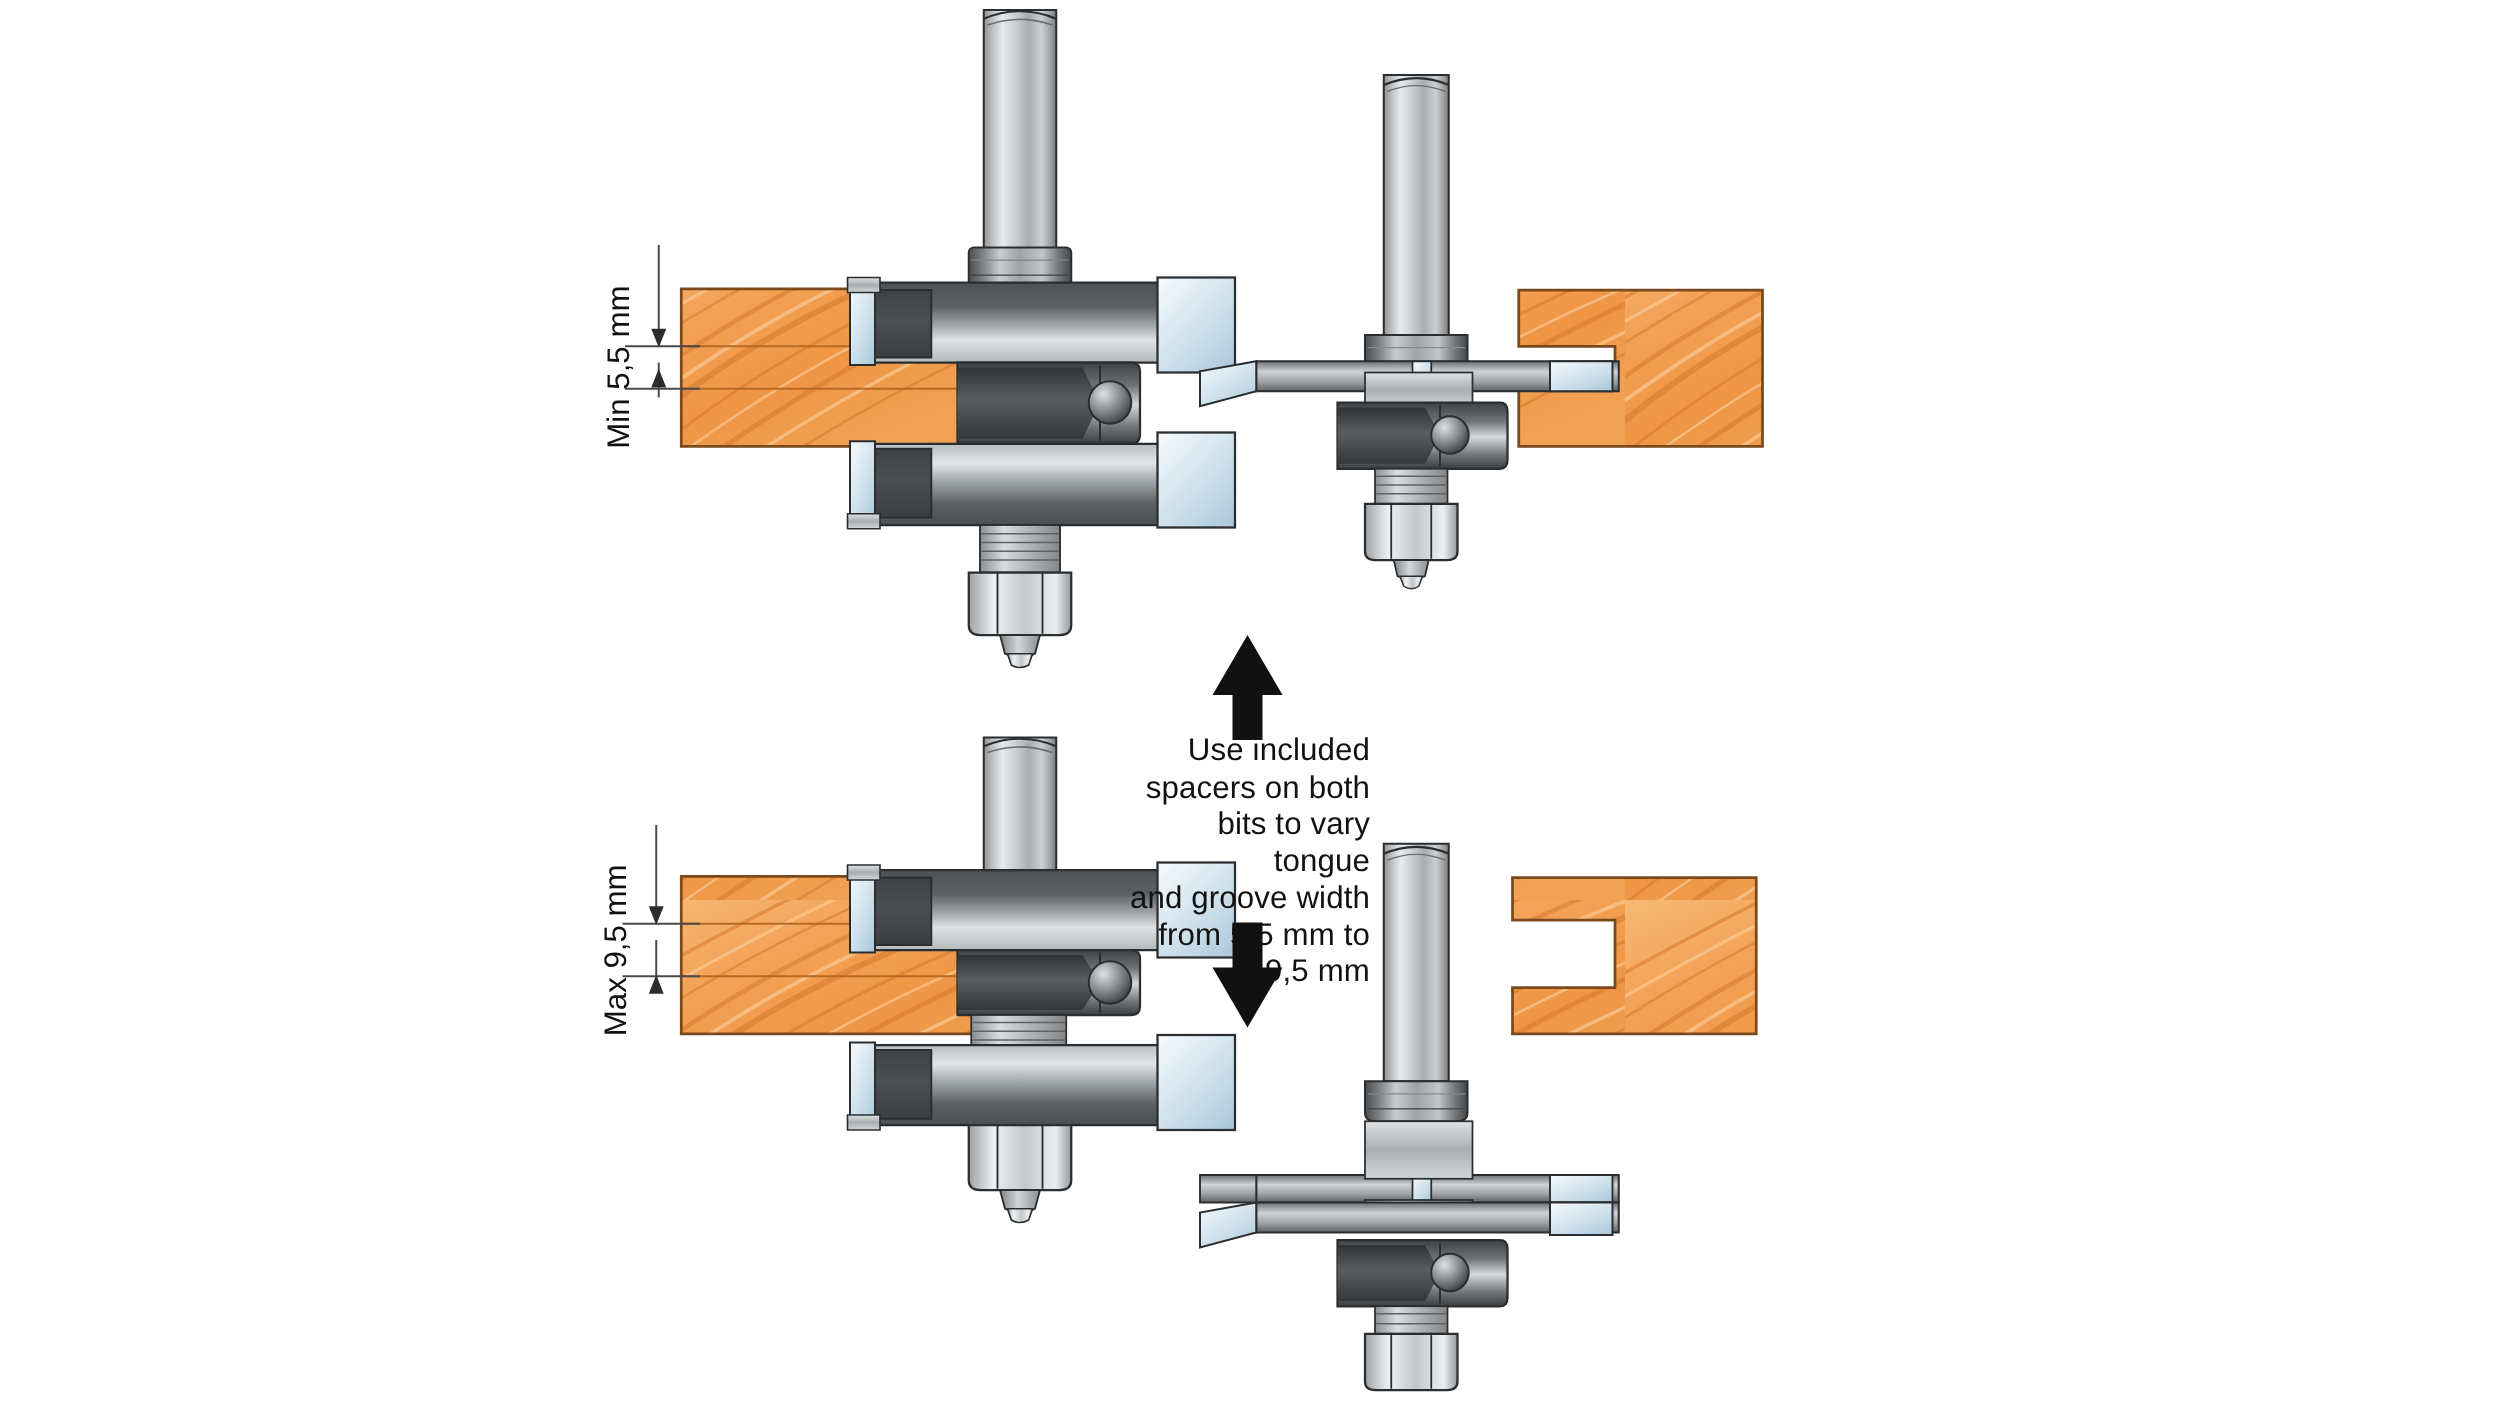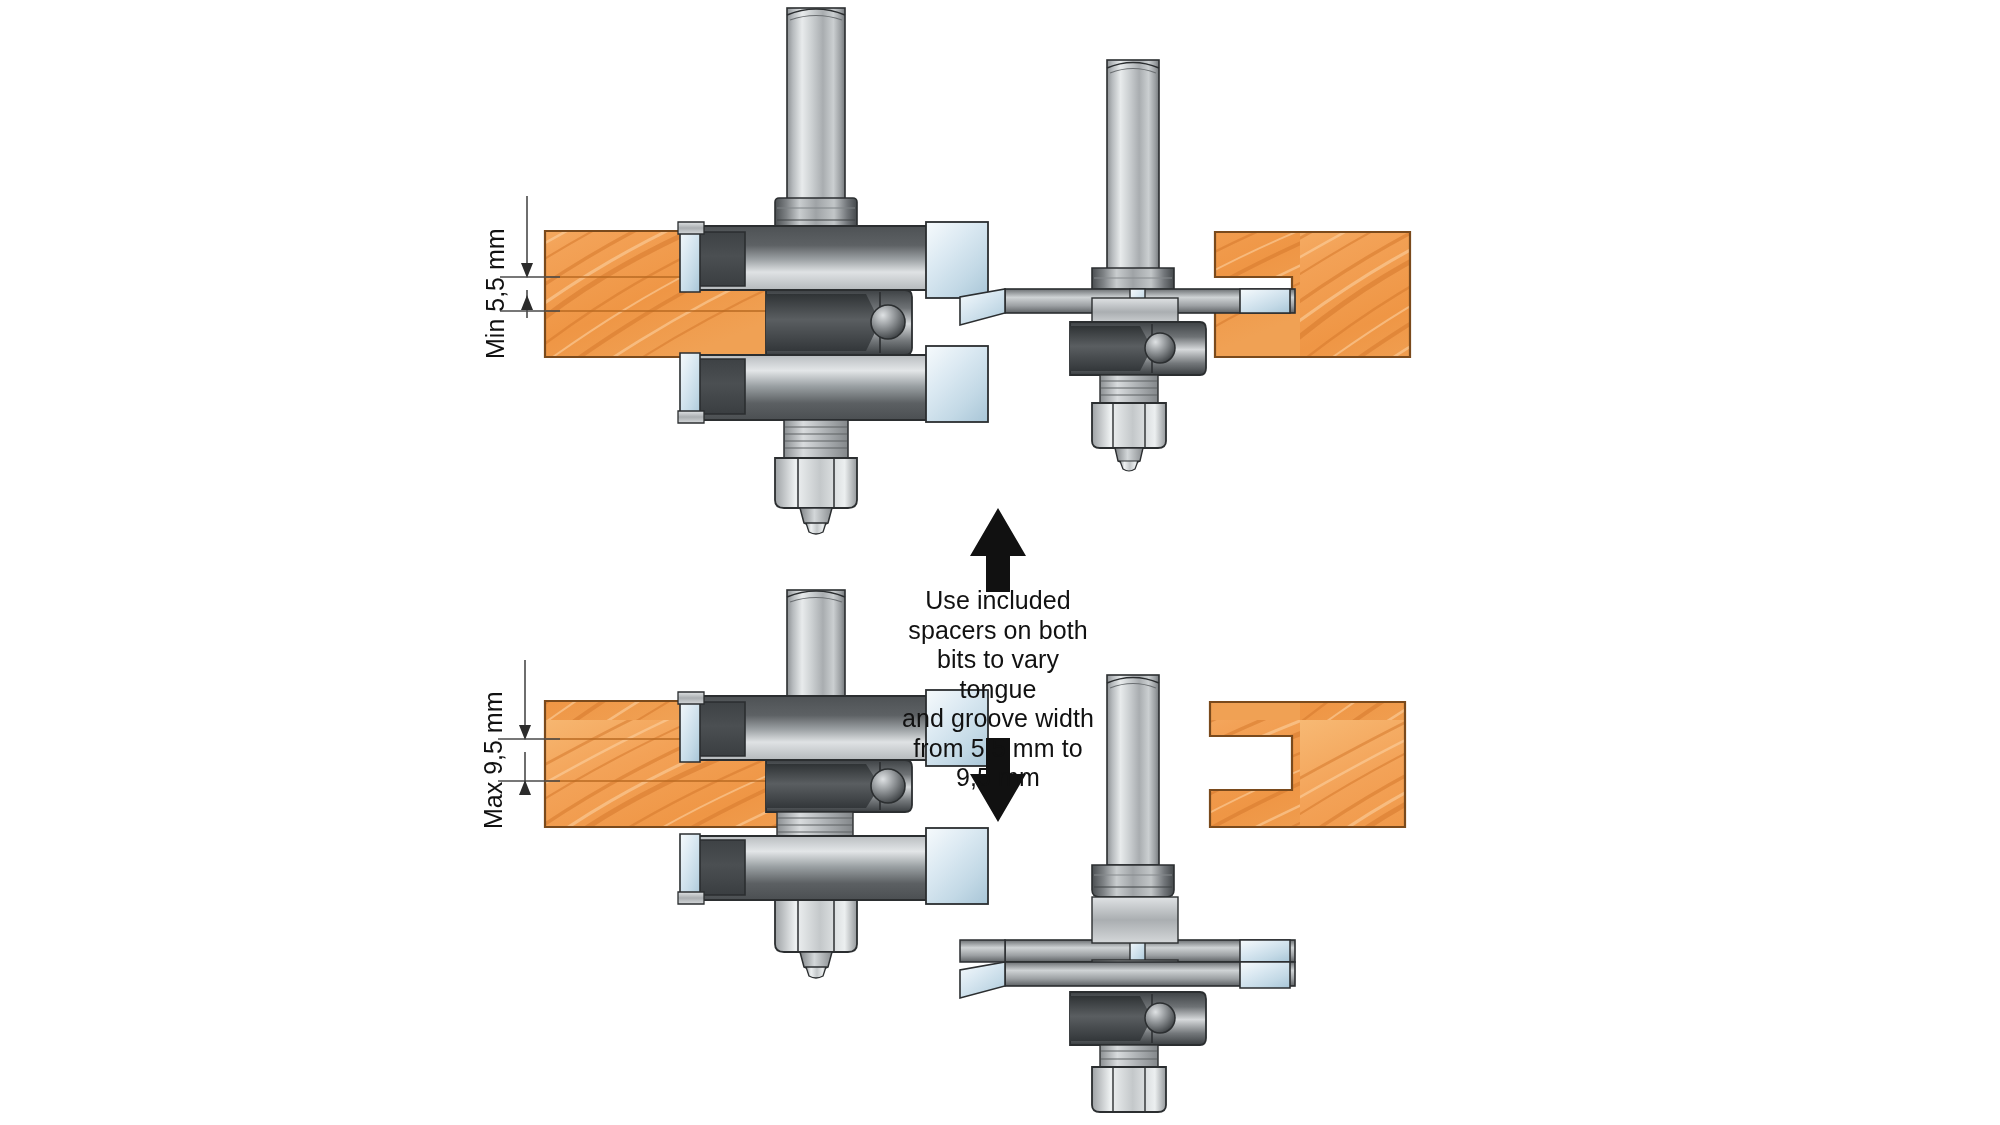--- a/index.html
+++ b/index.html
@@ -4,21 +4,21 @@
 <style>
   html,body{margin:0;padding:0;background:#ffffff;}
   body{width:2000px;height:1125px;overflow:hidden;font-family:"Liberation Sans",sans-serif;}
   #stage{position:relative;width:2000px;height:1125px;background:#fff;}
   svg.scene{position:absolute;left:0;top:0;width:2000px;height:1125px;}
   .anno-text{
     position:absolute;
     font-family:"Liberation Sans",sans-serif;
     color:#111111;
     white-space:pre-line;
-    text-align:center;
+    text-align:right;
     line-height:1.18;
     font-size:25px;
     letter-spacing:0.1px;
   }
   .dim-label{
     position:absolute;
     font-family:"Liberation Sans",sans-serif;
     color:#111111;
     font-size:25px;
     transform-origin:left bottom;

